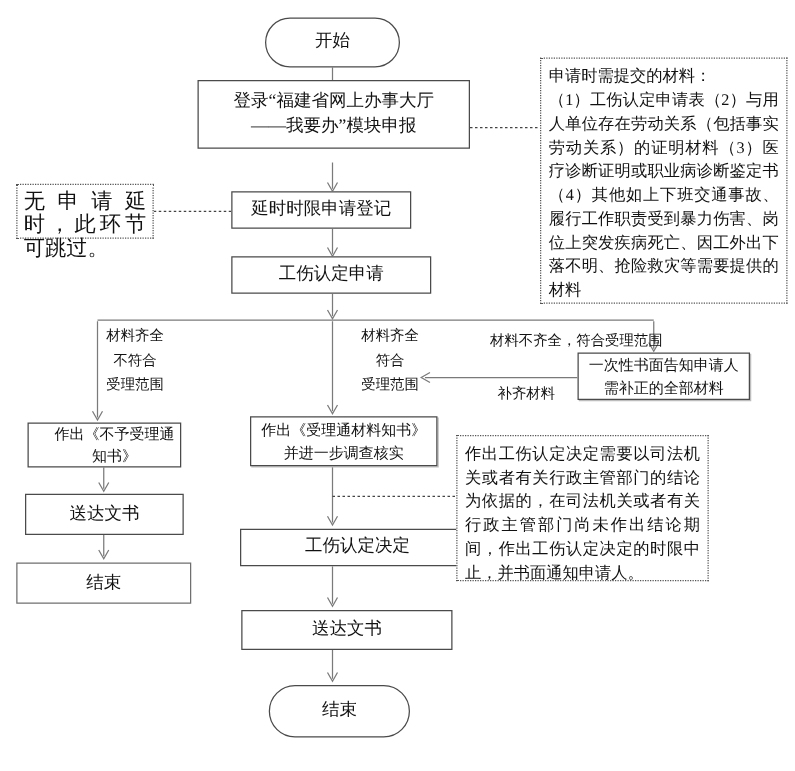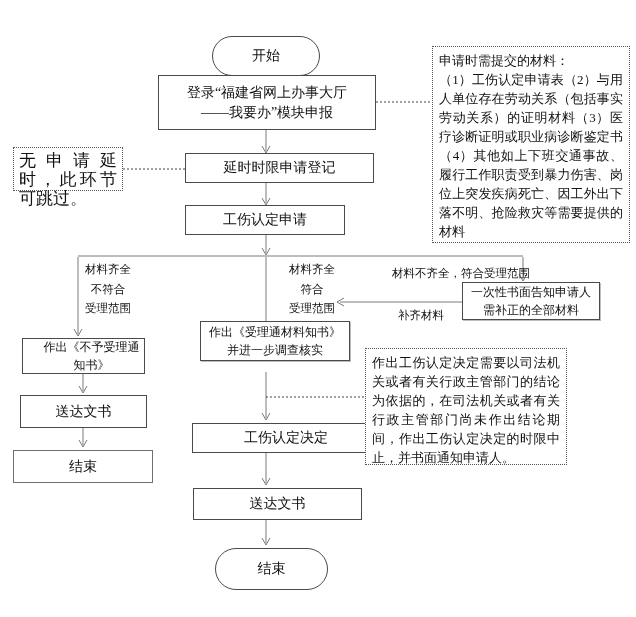--- a/index.html
+++ b/index.html
@@ -20,28 +20,28 @@
   .annot{
     position:absolute;border:1px dotted #555;background:#fff;
     white-space:pre-line;box-sizing:border-box;
     font-size:13px;line-height:19px;padding:4px 6px;text-align:justify;
   }
   .blabel{
     position:absolute;text-align:center;white-space:pre-line;
     font-size:11.5px;line-height:19.5px;
   }
   
-  #n-start{left:212px;top:14px;width:108px;height:40px;margin-top:22px;}
-  #n-login{left:158px;top:75px;width:218px;height:55px;}
-  #n-delay{left:185px;top:153px;width:189px;height:30px;}
+  #n-start{left:212px;top:14px;width:108px;height:40px;}
+  #n-login{left:158px;top:64px;width:218px;height:55px;}
+  #n-delay{left:185px;top:153px;width:144px;height:30px;}
   #n-apply{left:185px;top:205px;width:160px;height:30px;}
   #n-reject{left:22px;top:338px;width:123px;height:36px;padding-left:16px;}
   #n-deliver-left{left:20px;top:395px;width:127px;height:33px;}
   #n-end-left{left:13px;top:450px;width:140px;height:33px;border-color:#6f6f6f;}
-  #n-notify{left:200px;top:321px;width:150px;height:40px;box-shadow:1px 1px 0 #bdbdbd;}
+  #n-notify{left:200px;top:333px;width:150px;height:40px;box-shadow:1px 1px 0 #bdbdbd;}
   #n-supplement{left:462px;top:282px;width:138px;height:38px;box-shadow:1px 1px 0 #bdbdbd;}
   #n-decision{left:192px;top:423px;width:188px;height:30px;}
   #n-deliver{left:193px;top:488px;width:169px;height:32px;}
   #n-end{left:215px;top:548px;width:113px;height:42px;}
   
   #l-left{left:80px;top:260px;width:56px;}
   #l-center{left:284px;top:260px;width:56px;}
   #l-right{left:392px;top:264px;width:150px;text-align:left;}
   #l-supp{left:398px;top:306px;width:60px;text-align:left;}
   

